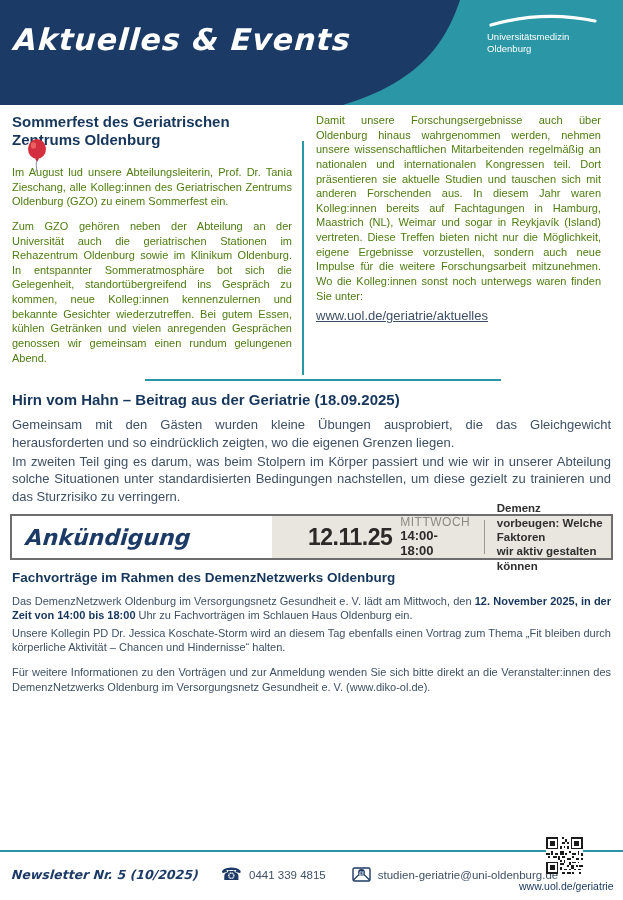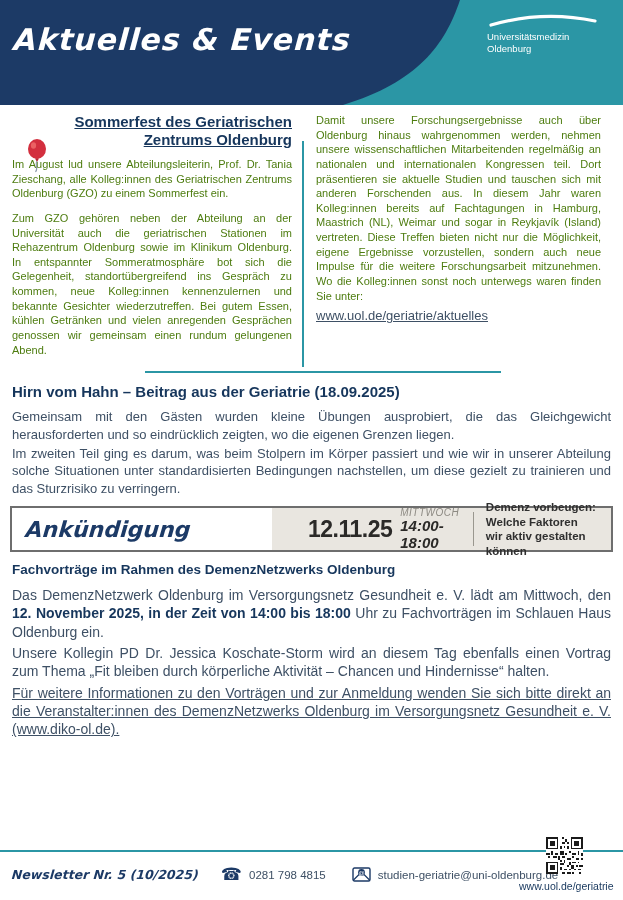--- a/index.html
+++ b/index.html
@@ -22,21 +22,21 @@
   .logo-arc { display:block; width:112px; height:18px; }
   .logo-name { font-size:31px; font-weight:400; letter-spacing:3px; line-height:1.0; color:#ffffff; font-family:"Liberation Sans", sans-serif; }
   .logo-sub { font-size:9.5px; line-height:1.25; color:#ffffff; margin-top:3px; }
   
   .columns { display:flex; padding:8px 10px 0 10px; }
   .col-left { width:292px; padding:0 10px 0 2px; position:relative; }
   .col-right { width:301px; border-left:2px solid #2b96a5; padding:0 2px 0 12px; margin-top:28px; }
   .col-right-inner { margin-top:-28px; }
   .col-title {
     font-weight:bold; color:#16365c; font-size:15px; line-height:1.2;
-    text-align:right; margin-bottom:8px;text-decoration:underline;
+    text-align:left; margin-bottom:16px;
   }
   .balloon-wrap { position:absolute; left:16px; top:26px; }
   .col-body p { font-size:11px; line-height:1.33; text-align:justify; margin-bottom:10px; color:#4d7c0f; }
   .article-link { color:#3e5065; text-decoration:underline; font-size:13px; }
   .globe-wrap { display:inline-block; vertical-align:-3px; margin-left:6px; }
   
   .mid-divider { border:none; border-top:2px solid #2b96a5; width:356px; margin:4px 0 10px 145px; }
   
   .section { padding:0 12px; }
   .section-title { font-weight:bold; color:#16365c; font-size:15px; margin:4px 0 8px 0; }
@@ -50,29 +50,29 @@
     border:2px solid #6e6e6e; background:#ffffff;
   }
   .banner-left { flex:0 0 260px; display:flex; align-items:center; padding-left:14px; background:#ffffff; }
   .banner-script {
     font-family:"DejaVu Sans", sans-serif; font-style:italic; font-weight:600;
     font-size:22px; color:#1c3a66; transform:skewX(-5deg);
   }
   .banner-right { flex:1; background:#e9e6e0; display:flex; align-items:center; padding:0 8px; }
   .banner-date { font-size:23px; font-weight:800; color:#2b2a28; letter-spacing:-0.5px; font-family:"Liberation Sans", sans-serif;margin-left:28px; }
   .banner-when { margin-left:8px; line-height:1.1; }
-  .banner-weekday { font-size:10px; color:#8a8websafe78; color:#8d8a83; letter-spacing:0.5px;font-style:italic; }
-  .banner-time { font-size:15px; font-weight:bold; color:#2b2a28;font-style:italic; }
+  .banner-weekday { font-size:12px; color:#8a8websafe78; color:#8d8a83; letter-spacing:0.5px; }
+  .banner-time { font-size:13px; font-weight:bold; color:#2b2a28; }
   .banner-vr { width:1px; align-self:stretch; background:#9a978f; margin:4px 12px 4px 14px; }
   .banner-topic { font-size:11.5px; font-weight:bold; color:#2f2f2f; line-height:1.25; }
   
   .fach { padding:0 12px; }
   .fach-title { font-weight:bold; color:#16365c; font-size:13.5px; margin:4px 0 9px 0; }
-  .fach p { font-size:14px; line-height:1.3; text-align:justify; margin-bottom:3px; color:#3e5065; }
-  .fach p.spaced { margin-top:4px;text-decoration:underline; }
+  .fach p { font-size:11px; line-height:1.3; text-align:justify; margin-bottom:3px; color:#3e5065; }
+  .fach p.spaced { margin-top:11px; }
   
   .footer-rule { border:none; border-top:2px solid #2b96a5; margin:10px 0 0 0; }
   .footer { position:absolute; left:0; bottom:0; width:623px; height:60px; }
   .footer-row { display:flex; align-items:center; padding:14px 12px 0 12px; }
   .footer-news {
     font-family:"DejaVu Sans", sans-serif; font-style:italic; font-weight:600;
     font-size:12.5px; color:#1c3a66; transform:skewX(-5deg); margin-right:22px; white-space:nowrap;
   }
   .contact { display:flex; align-items:center; margin-right:26px; }
   .contact .txt { font-size:11.5px; color:#3e5065; margin-left:7px; }
@@ -163,21 +163,21 @@
     <p>Unsere Kollegin PD Dr. Jessica Koschate-Storm wird an diesem Tag ebenfalls einen Vortrag zum Thema „Fit bleiben durch körperliche Aktivität – Chancen und Hindernisse“ halten.</p>
     <p class="spaced">Für weitere Informationen zu den Vorträgen und zur Anmeldung wenden Sie sich bitte direkt an die Veranstalter:innen des DemenzNetzwerks Oldenburg im Versorgungsnetz Gesundheit e. V. (www.diko-ol.de).</p>
   </div>
 
   <div class="footer">
     <hr class="footer-rule">
     <div class="footer-row">
       <span class="footer-news">Newsletter Nr. 5 (10/2025)</span>
       <span class="contact">
         <span class="phone-glyph">☎</span>
-        <span class="txt">0281 798 4815</span>
+        <span class="txt">0441 339 4815</span>
       </span>
       <span class="contact">
         <svg width="19" height="15" viewBox="0 0 19 15">
           <rect x="1" y="1" width="17" height="13" rx="1.5" fill="none" stroke="#1c3a66" stroke-width="1.4"></rect>
           <path d="M 1.5 13 L 7 7.5 M 17.5 13 L 12 7.5" stroke="#1c3a66" stroke-width="1.2" fill="none"></path>
           <circle cx="9.5" cy="5.5" r="3.4" fill="#1c3a66"></circle>
           <text x="9.5" y="7.6" font-size="6" fill="#ffffff" text-anchor="middle" font-family="Liberation Sans, sans-serif">@</text>
         </svg>
         <span class="txt">studien-geriatrie@uni-oldenburg.de</span>
       </span>

